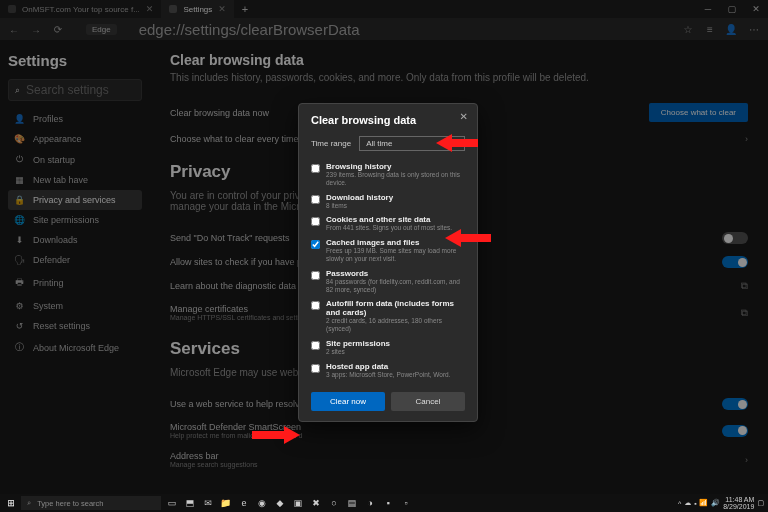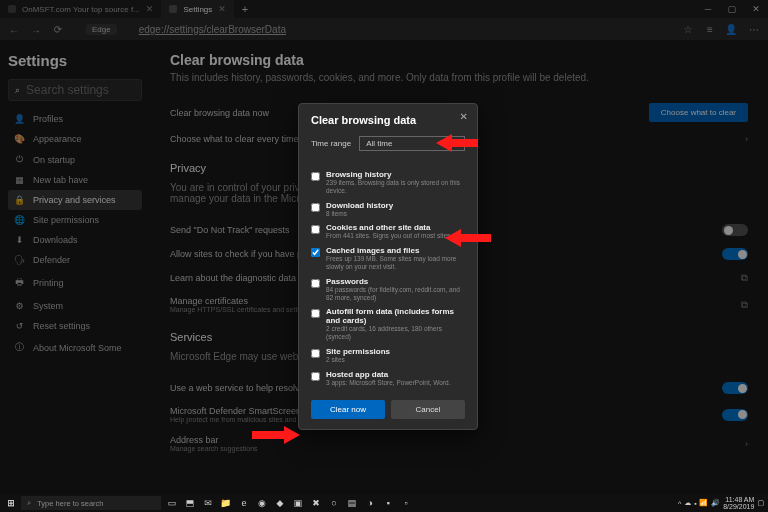--- a/index.html
+++ b/index.html
@@ -10,54 +10,54 @@
 .tab.active { background: #2b2b2b; color: #fff; }
 .tab .favicon { width: 8px; height: 8px; background: #444; border-radius: 2px; }
 .tab .tclose { color: #888; font-size: 9px; }
 .newtab { padding: 0 8px; color: #ccc; font-size: 11px; }
 .win-controls { margin-left: auto; display: flex; }
 .win-btn { width: 24px; height: 18px; display: flex; align-items: center; justify-content: center; color: #ccc; font-size: 9px; }
 
 .toolbar { height: 22px; background: #2b2b2b; display: flex; align-items: center; padding: 0 4px; gap: 2px; }
 .nav-btn { width: 20px; height: 20px; display: flex; align-items: center; justify-content: center; color: #aaa; font-size: 10px; }
 .url-badge { background: #3a3a3a; padding: 1px 6px; border-radius: 3px; font-size: 8px; color: #ccc; margin: 0 16px; }
-.urlbar { flex: 1; color: #aaa; font-size: 10px; padding-left: 4px; text-decoration: underline; }
+.urlbar { flex: 1; color: #aaa; font-size: 15px; padding-left: 4px; }
 .tb-right { display: flex; gap: 2px; }
 
 .content { display: flex; height: calc(100% - 58px); }
 .sidebar { width: 150px; padding: 12px 8px; }
 .sb-title { font-size: 15px; font-weight: 600; color: #fff; margin-bottom: 10px; }
 .sb-search { background: #2a2a2a; border: 1px solid #3a3a3a; border-radius: 3px; padding: 3px 6px; display: flex; align-items: center; gap: 6px; margin-bottom: 8px; }
 .sb-search input { background: none; border: none; color: #aaa; font-size: 12px; width: 100%; outline: none; }
 .sb-item { display: flex; align-items: center; gap: 8px; padding: 5px 6px; color: #bbb; font-size: 9px; border-radius: 3px; }
 .sb-item.active { background: #3a3a3a; color: #fff; }
 .sb-item .icn { width: 11px; text-align: center; font-size: 9px; }
 
 .main { flex: 1; padding: 12px 20px; color: #ccc; }
 .main h1 { font-size: 14px; font-weight: 600; margin-bottom: 4px; color: #fff; }
 .main .sub { font-size: 10px; color: #999; margin-bottom: 14px; }
-.main h2 { font-size: 11px; font-weight: 400; margin-bottom: 8px; color: #fff; }
+.main h2 { font-size: 17px; font-weight: 700; margin-bottom: 8px; color: #fff; }
 .row { display: flex; align-items: center; justify-content: space-between; padding: 6px 0; font-size: 9px; color: #ccc; }
 .row .subl { font-size: 7px; color: #888; }
 .btn-blue { background: #0067c0; color: #fff; padding: 5px 12px; border-radius: 2px; font-size: 8px; }
 .chev { color: #888; font-size: 9px; }
 .toggle { width: 26px; height: 12px; border-radius: 7px; position: relative; }
 .toggle.on { background: #0078d4; }
 .toggle.off { background: #555; }
 .toggle::after { content: ''; width: 9px; height: 9px; background: #fff; border-radius: 50%; position: absolute; top: 1.5px; }
 .toggle.on::after { right: 1.5px; }
 .toggle.off::after { left: 1.5px; }
 .exlink { color: #888; font-size: 10px; }
 
 .dimmer { position: absolute; inset: 0; background: rgba(0,0,0,0.45); }
 
 .dialog { position: absolute; top: 103px; left: 298px; width: 180px; background: #2b2b2b; border: 1px solid #444; border-radius: 4px; padding: 10px 12px; box-shadow: 0 8px 24px rgba(0,0,0,0.6); }
 .dialog .dclose { position: absolute; top: 7px; right: 9px; color: #aaa; font-size: 10px; }
 .dialog h3 { font-size: 11px; font-weight: 600; color: #fff; margin-bottom: 10px; }
-.dlg-row { display: flex; align-items: center; gap: 8px; margin-bottom: 16px; }
+.dlg-row { display: flex; align-items: center; gap: 8px; margin-bottom: 8px; }
 .dlg-row label { font-size: 8px; color: #ccc; }
 .dlg-select { flex: 1; background: #2b2b2b; border: 1px solid #666; padding: 2px 6px; font-size: 8px; color: #ccc; display: flex; justify-content: space-between; align-items: center; }
 .dlg-item { display: flex; gap: 6px; padding: 3px 0; }
 .dlg-item input[type=checkbox] { margin-top: 2px; width: 9px; height: 9px; accent-color: #0078d4; }
 .dlg-item .itxt { font-size: 8px; color: #eee; font-weight: 600; }
 .dlg-item .isub { font-size: 6.5px; color: #888; line-height: 1.2; }
 .dlg-buttons { display: flex; gap: 6px; margin-top: 10px; }
 .dlg-buttons > div { flex: 1; text-align: center; padding: 5px 0; font-size: 8px; border-radius: 2px; }
 
 .arrow { position: absolute; width: 0; height: 0; }
@@ -156,21 +156,21 @@
         <div class="sb-item">
           <span class="icn">⚙</span>
           <span>System</span>
         </div>
         <div class="sb-item">
           <span class="icn">↺</span>
           <span>Reset settings</span>
         </div>
         <div class="sb-item">
           <span class="icn">ⓘ</span>
-          <span>About Microsoft Some</span>
+          <span>About Microsoft Edge</span>
         </div>
       </div>
   </div>
 
   <div class="main">
     <h1>Clear browsing data</h1>
     <div class="sub">This includes history, passwords, cookies, and more. Only data from this profile will be deleted.</div>
 
     <div class="row">
       <span>Clear browsing data now</span>

